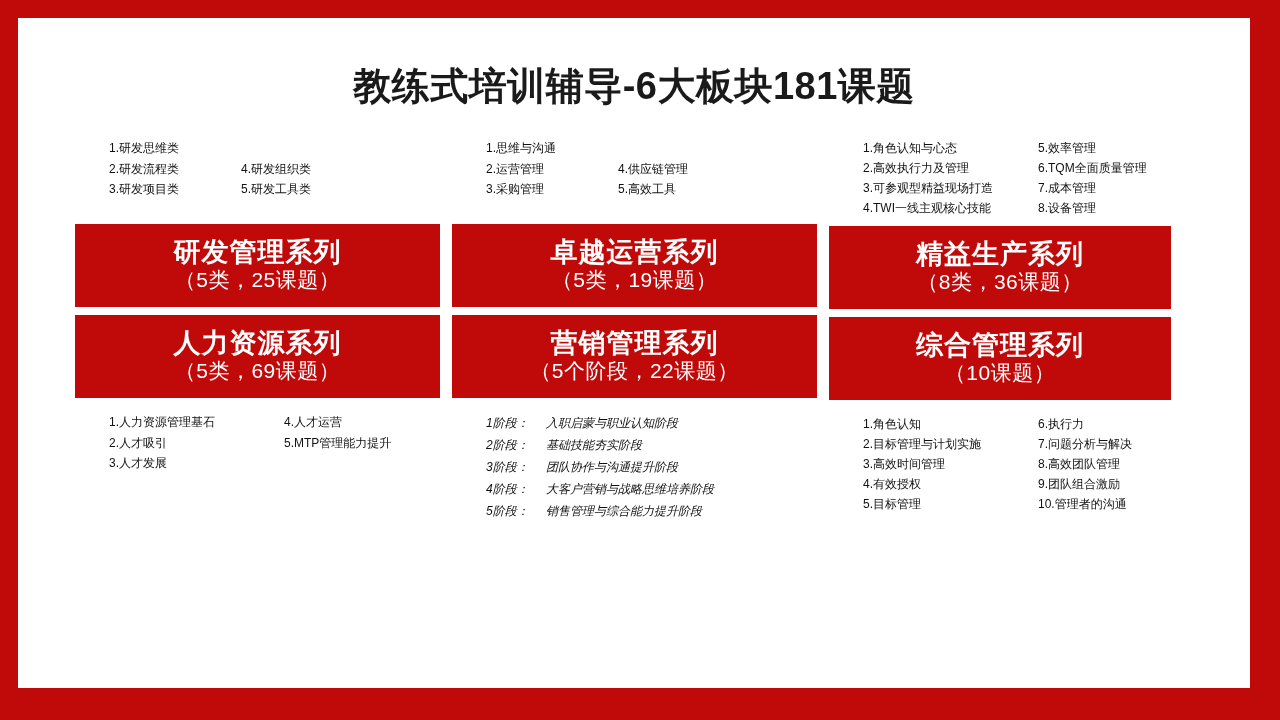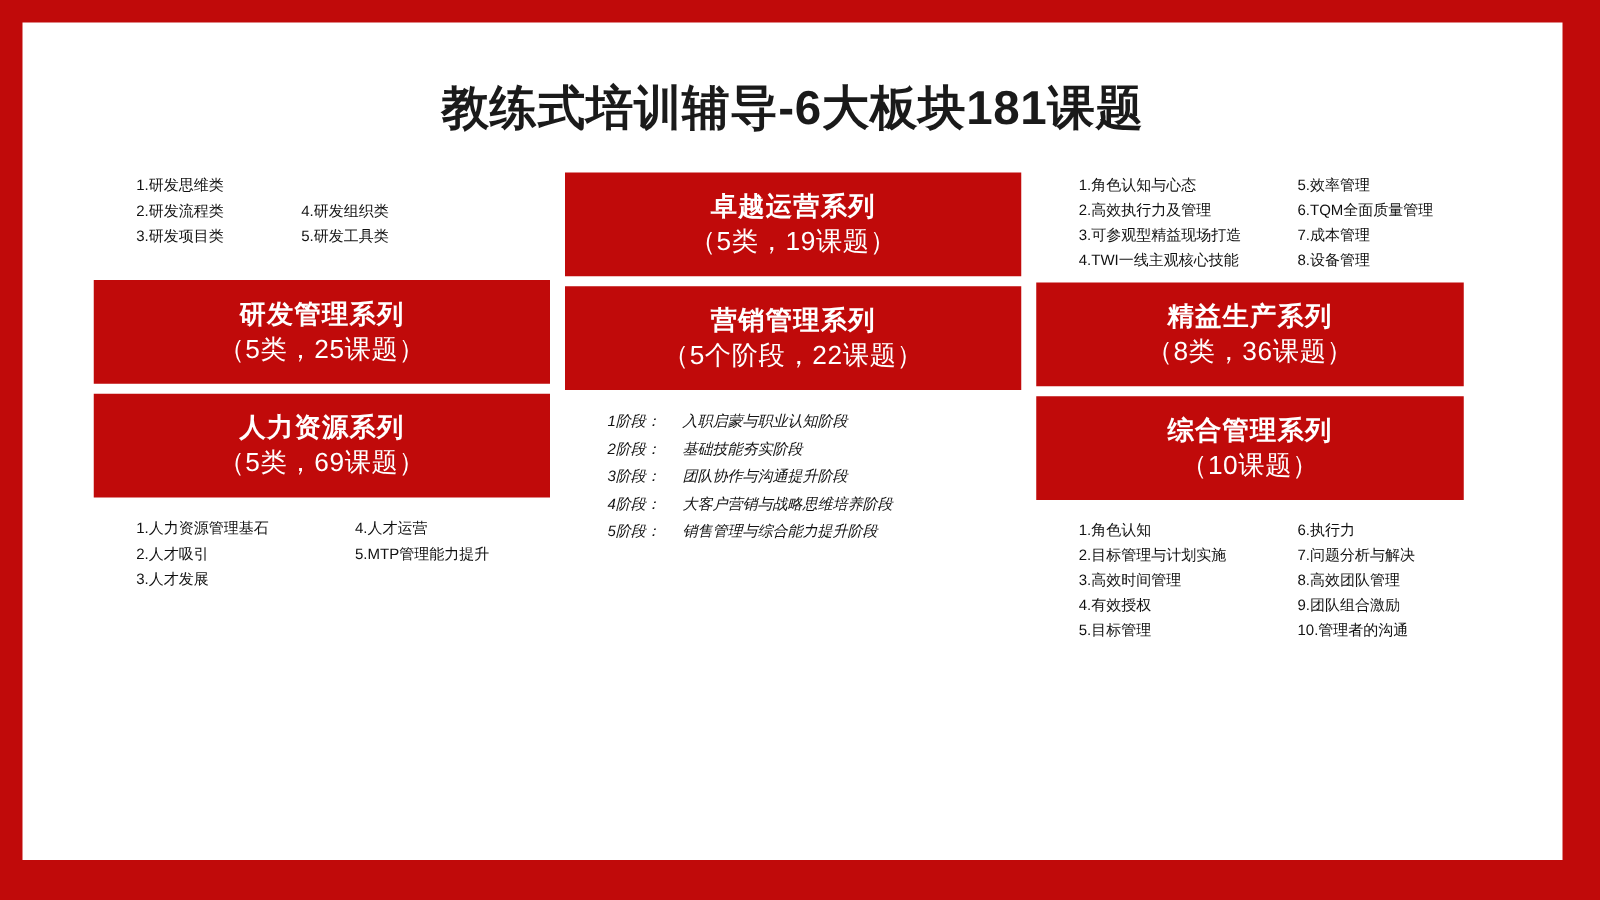--- a/index.html
+++ b/index.html
@@ -118,21 +118,21 @@
   .banner {
     background: #C00A0A;
     color: #FFFFFF;
     text-align: center;
     padding: 13px 4px 14px 4px;
     margin-bottom: 8px;
   }
   .banner.second { margin-bottom: 0; }
 
   .banner-title {
-    font-size: 21px;
+    font-size: 27px;
     font-weight: bold;
     line-height: 30px;
     letter-spacing: 1px;
   }
   .banner-sub {
     font-size: 21px;
     font-weight: normal;
     line-height: 26px;
     letter-spacing: 0.5px;
   }
@@ -186,20 +186,34 @@
               <span class="detail-item">5.MTP管理能力提升</span>
               <span class="detail-item"></span>
             </div>
           </div>
         </div>
 
       </div>
 
       <div class="board-col col-2">
 
+        <div class="detail-block detail-top">
+          <div class="detail-top-inner">
+            <div class="detail-col left-col">
+              <span class="detail-item">1.思维与沟通</span>
+              <span class="detail-item">2.运营管理</span>
+              <span class="detail-item">3.采购管理</span>
+            </div>
+            <div class="detail-col right-col">
+              <span class="detail-item">&nbsp;</span>
+              <span class="detail-item">4.供应链管理</span>
+              <span class="detail-item">5.高效工具</span>
+            </div>
+          </div>
+        </div>
 
         <div class="banner">
           <div class="banner-title">卓越运营系列</div>
           <div class="banner-sub">（5类，19课题）</div>
         </div>
 
         <div class="banner second">
           <div class="banner-title">营销管理系列</div>
           <div class="banner-sub">（5个阶段，22课题）</div>
         </div>

